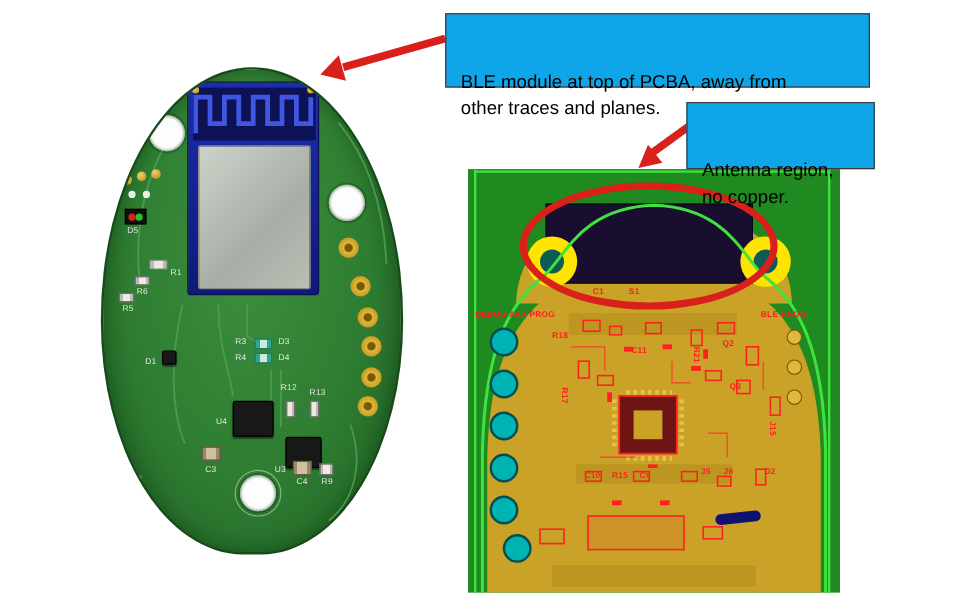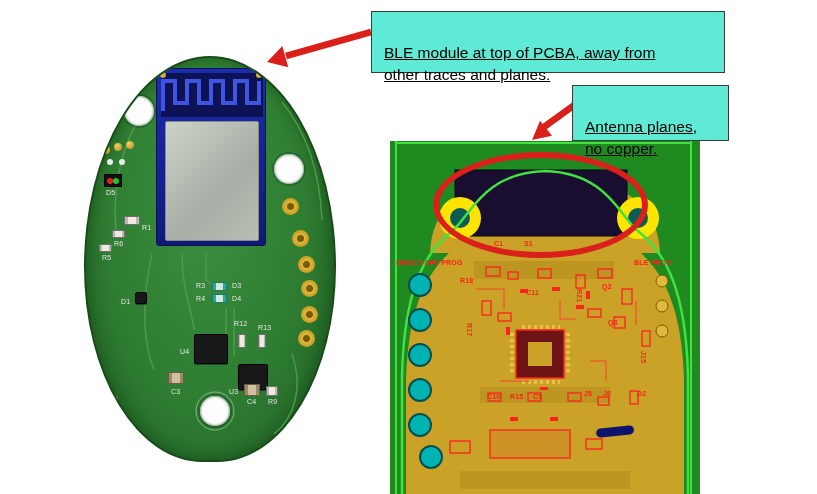--- a/index.html
+++ b/index.html
@@ -4,23 +4,23 @@
 <style>
   * { margin:0; padding:0; box-sizing:border-box; }
   html,body { background:#fff; }
   .canvas {
     position:relative; width:817px; height:494px; background:#fff;
     overflow:hidden; font-family:"Liberation Sans", sans-serif;
   }
 
   
   .callout {
-    position:absolute; background:#5eead4; border:1.6px solid #3a3a3a;
-    padding:8px 12px; font-size:15.5px; line-height:1.42; color:#000;
-    white-space:pre-line; z-index:50;text-decoration:underline;
+    position:absolute; background:#0ea5e9; border:1.6px solid #3a3a3a;
+    padding:24px 12px; font-size:15.5px; line-height:1.42; color:#000;
+    white-space:pre-line; z-index:50;
   }
   .callout-ble     { left:371px; top:11px;  width:354px; height:62px; }
   .callout-antenna { left:572px; top:85px;  width:157px; height:56px; }
 
   
   .arrows { position:absolute; left:0; top:0; z-index:40; pointer-events:none; }
 
   
   .pcb-left {
     position:absolute; left:84px; top:56px; width:252px; height:406px;
@@ -281,17 +281,17 @@
       <line x1="584" y1="98" x2="544" y2="127" stroke="#d9201a" stroke-width="6.5"></line>
       <polygon points="532,140 540,120.7 552,135.7" fill="#d9201a"></polygon>
     </g>
   </svg>
 
   <div class="callout callout-ble">
     <span>BLE module at top of PCBA, away from
 other traces and planes.</span>
   </div>
   <div class="callout callout-antenna">
-    <span>Antenna planes,
+    <span>Antenna region,
 no copper.</span>
   </div>
 
 </div>
 
 </body></html>

